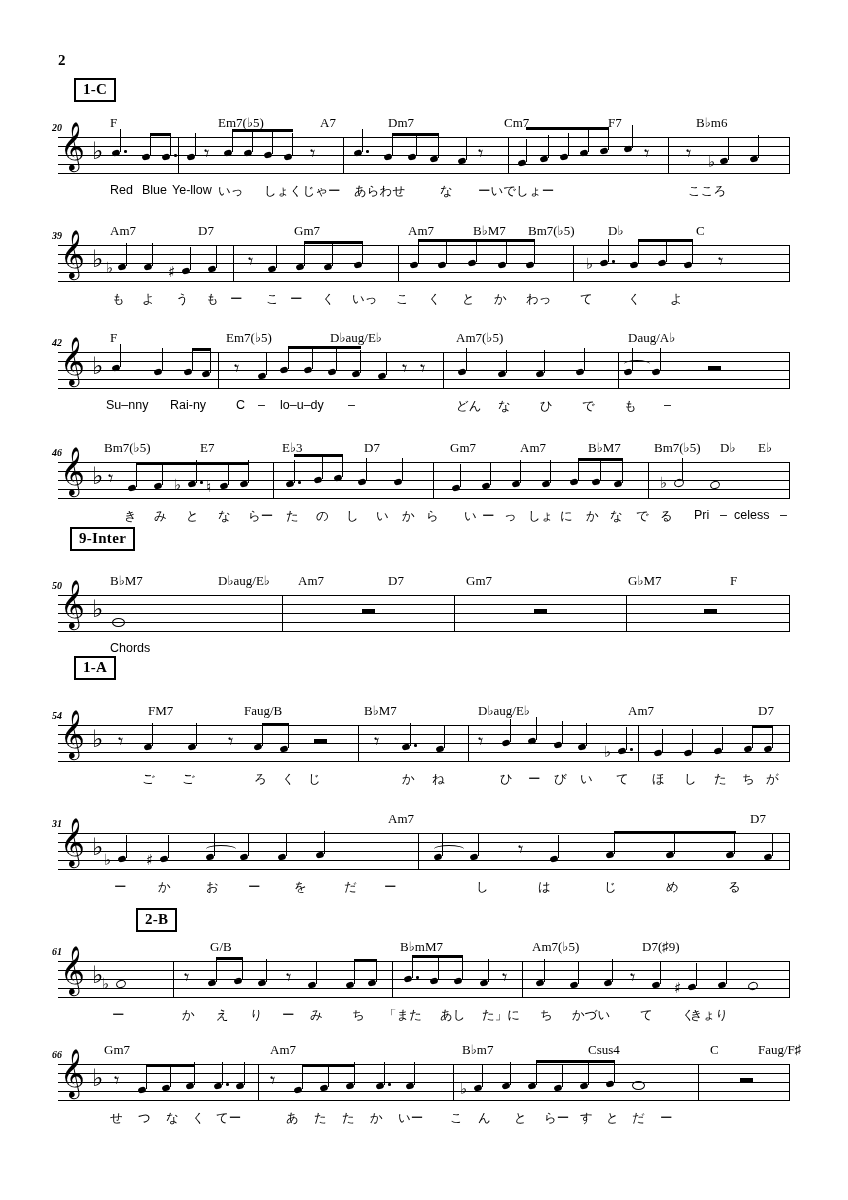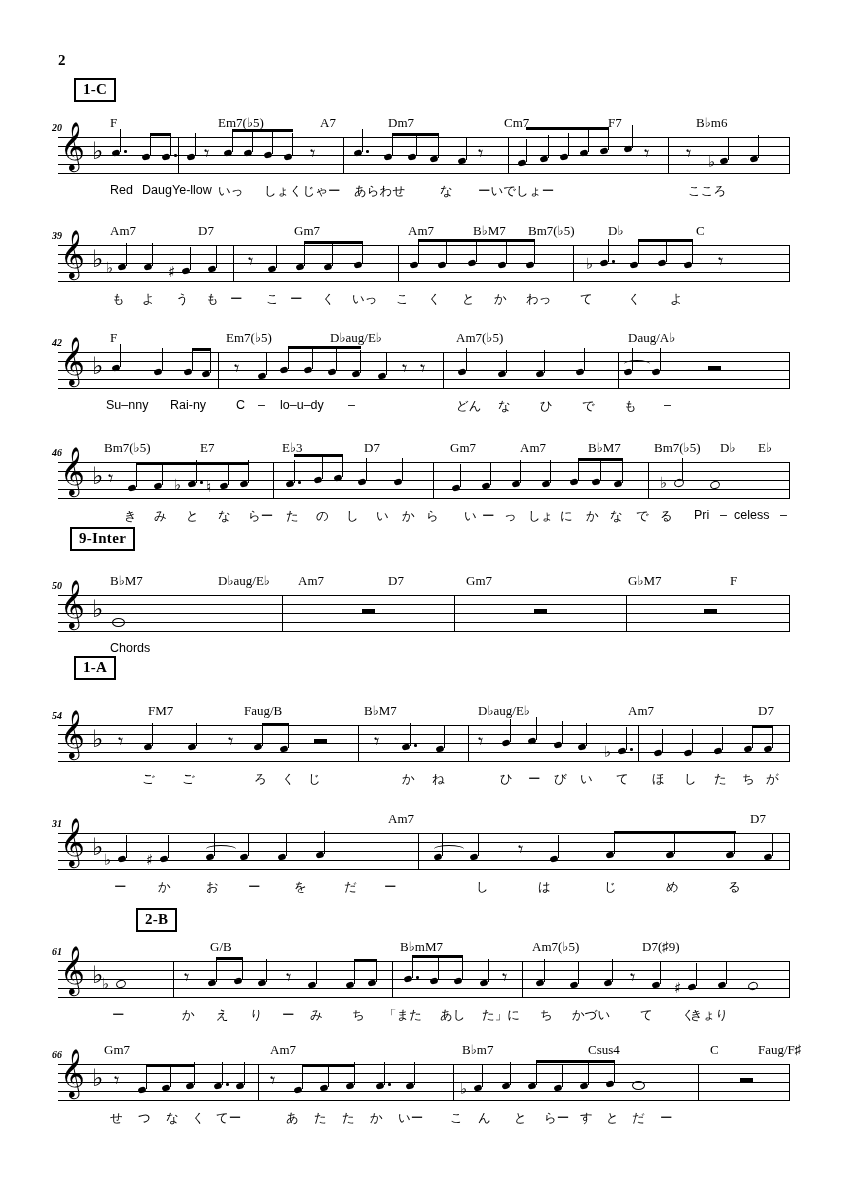--- a/index.html
+++ b/index.html
@@ -270,21 +270,21 @@
     <div class="rest-q" style="left:586px; top:6px;">𝄾</div>
 
     <div class="rest-q" style="left:628px; top:6px;">𝄾</div>
     <div class="accidental" style="left:650px; top:18px;">♭</div>
     <div class="note" style="left:662px; top:21px;"></div>
       <div class="stem" style="left:670px; top:0px;"></div>
     <div class="note" style="left:692px; top:19px;"></div>
       <div class="stem" style="left:700px; top:-2px;"></div>
 
     <div class="lyric" style="left:52px;">Red</div>
-    <div class="lyric" style="left:84px;">Daug</div>
+    <div class="lyric" style="left:84px;">Blue</div>
     <div class="lyric" style="left:114px;">Ye-llow</div>
     <div class="lyric jp" style="left:160px;">いっ</div>
     <div class="lyric jp" style="left:206px;">しょくじゃー</div>
     <div class="lyric jp" style="left:296px;">あらわせ</div>
     <div class="lyric jp" style="left:382px;">な</div>
     <div class="lyric jp" style="left:420px;">ーいでしょー</div>
     <div class="lyric jp" style="left:630px;">こころ</div>
   </div>
 
   <div class="system" style="top:245px;">

